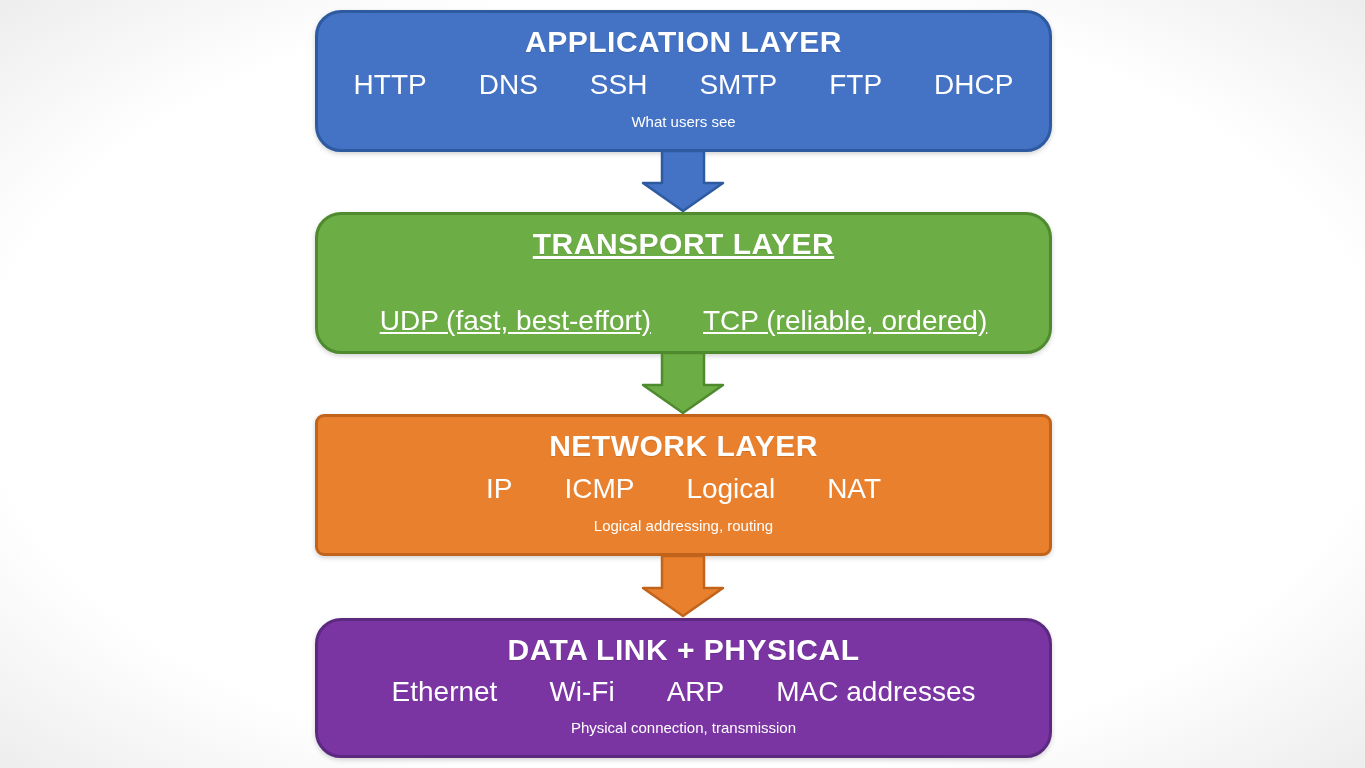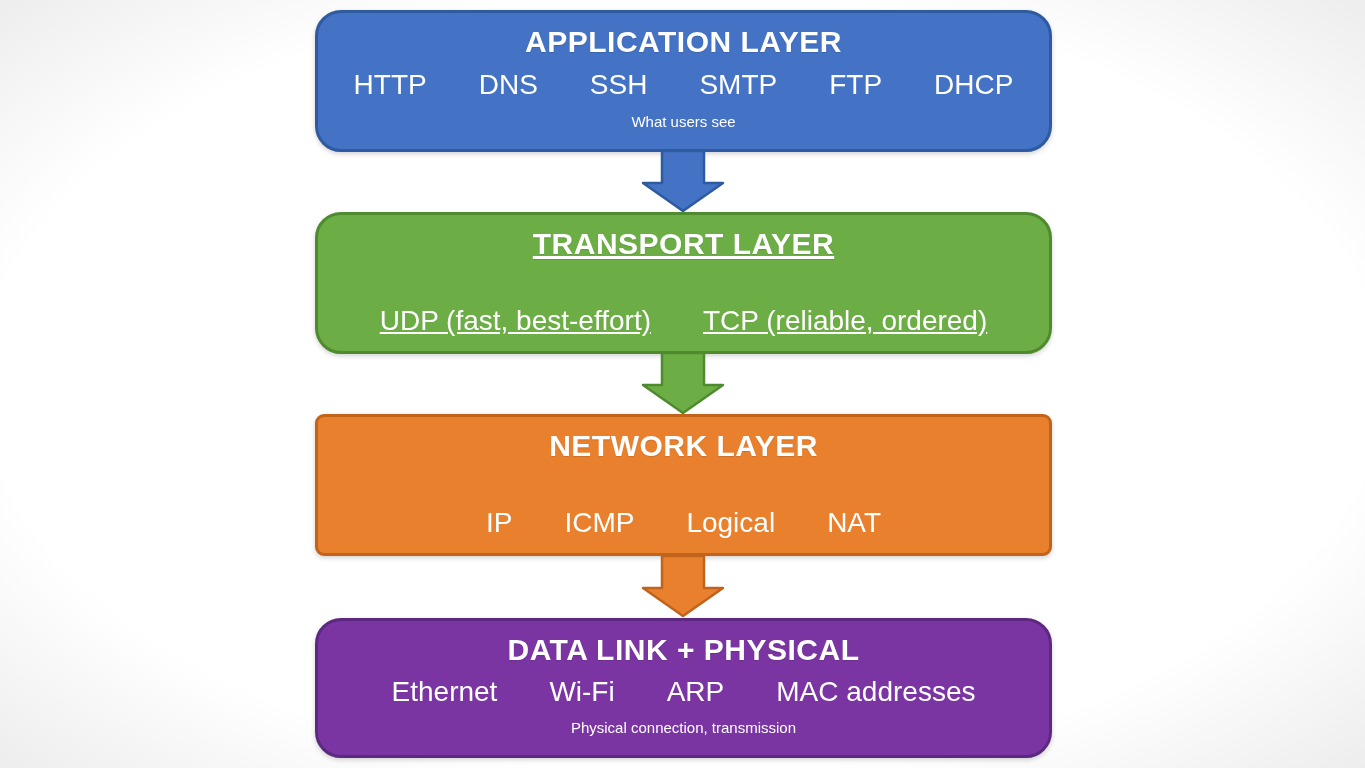--- a/index.html
+++ b/index.html
@@ -88,20 +88,21 @@
   </svg>
 
   <section class="layer" id="layer-network" style="background-color: rgb(232, 128, 46); border-color: rgb(194, 99, 28); color: rgb(255, 255, 255); border-radius: 9px;">
     <h2 class="layer-title">NETWORK LAYER</h2>
     <div class="layer-items">
       <span>IP</span>
       <span>ICMP</span>
       <span>Logical</span>
       <span>NAT</span>
     </div>
+    <div class="layer-subtitle">Logical addressing, routing</div>
   </section>
 
   <svg class="arrow" id="arrow-2" viewBox="0 0 100 62" aria-hidden="true">
     <polygon points="29,0 29,32 10,32 50,60 90,32 71,32 71,0" style="fill: rgb(232, 128, 46); stroke: rgb(194, 99, 28);"></polygon>
   </svg>
 
   <section class="layer" id="layer-datalink" style="background-color: rgb(122, 53, 163); border-color: rgb(91, 42, 128); color: rgb(255, 255, 255);">
     <h2 class="layer-title">DATA LINK + PHYSICAL</h2>
     <div class="layer-items">
       <span>Ethernet</span>

